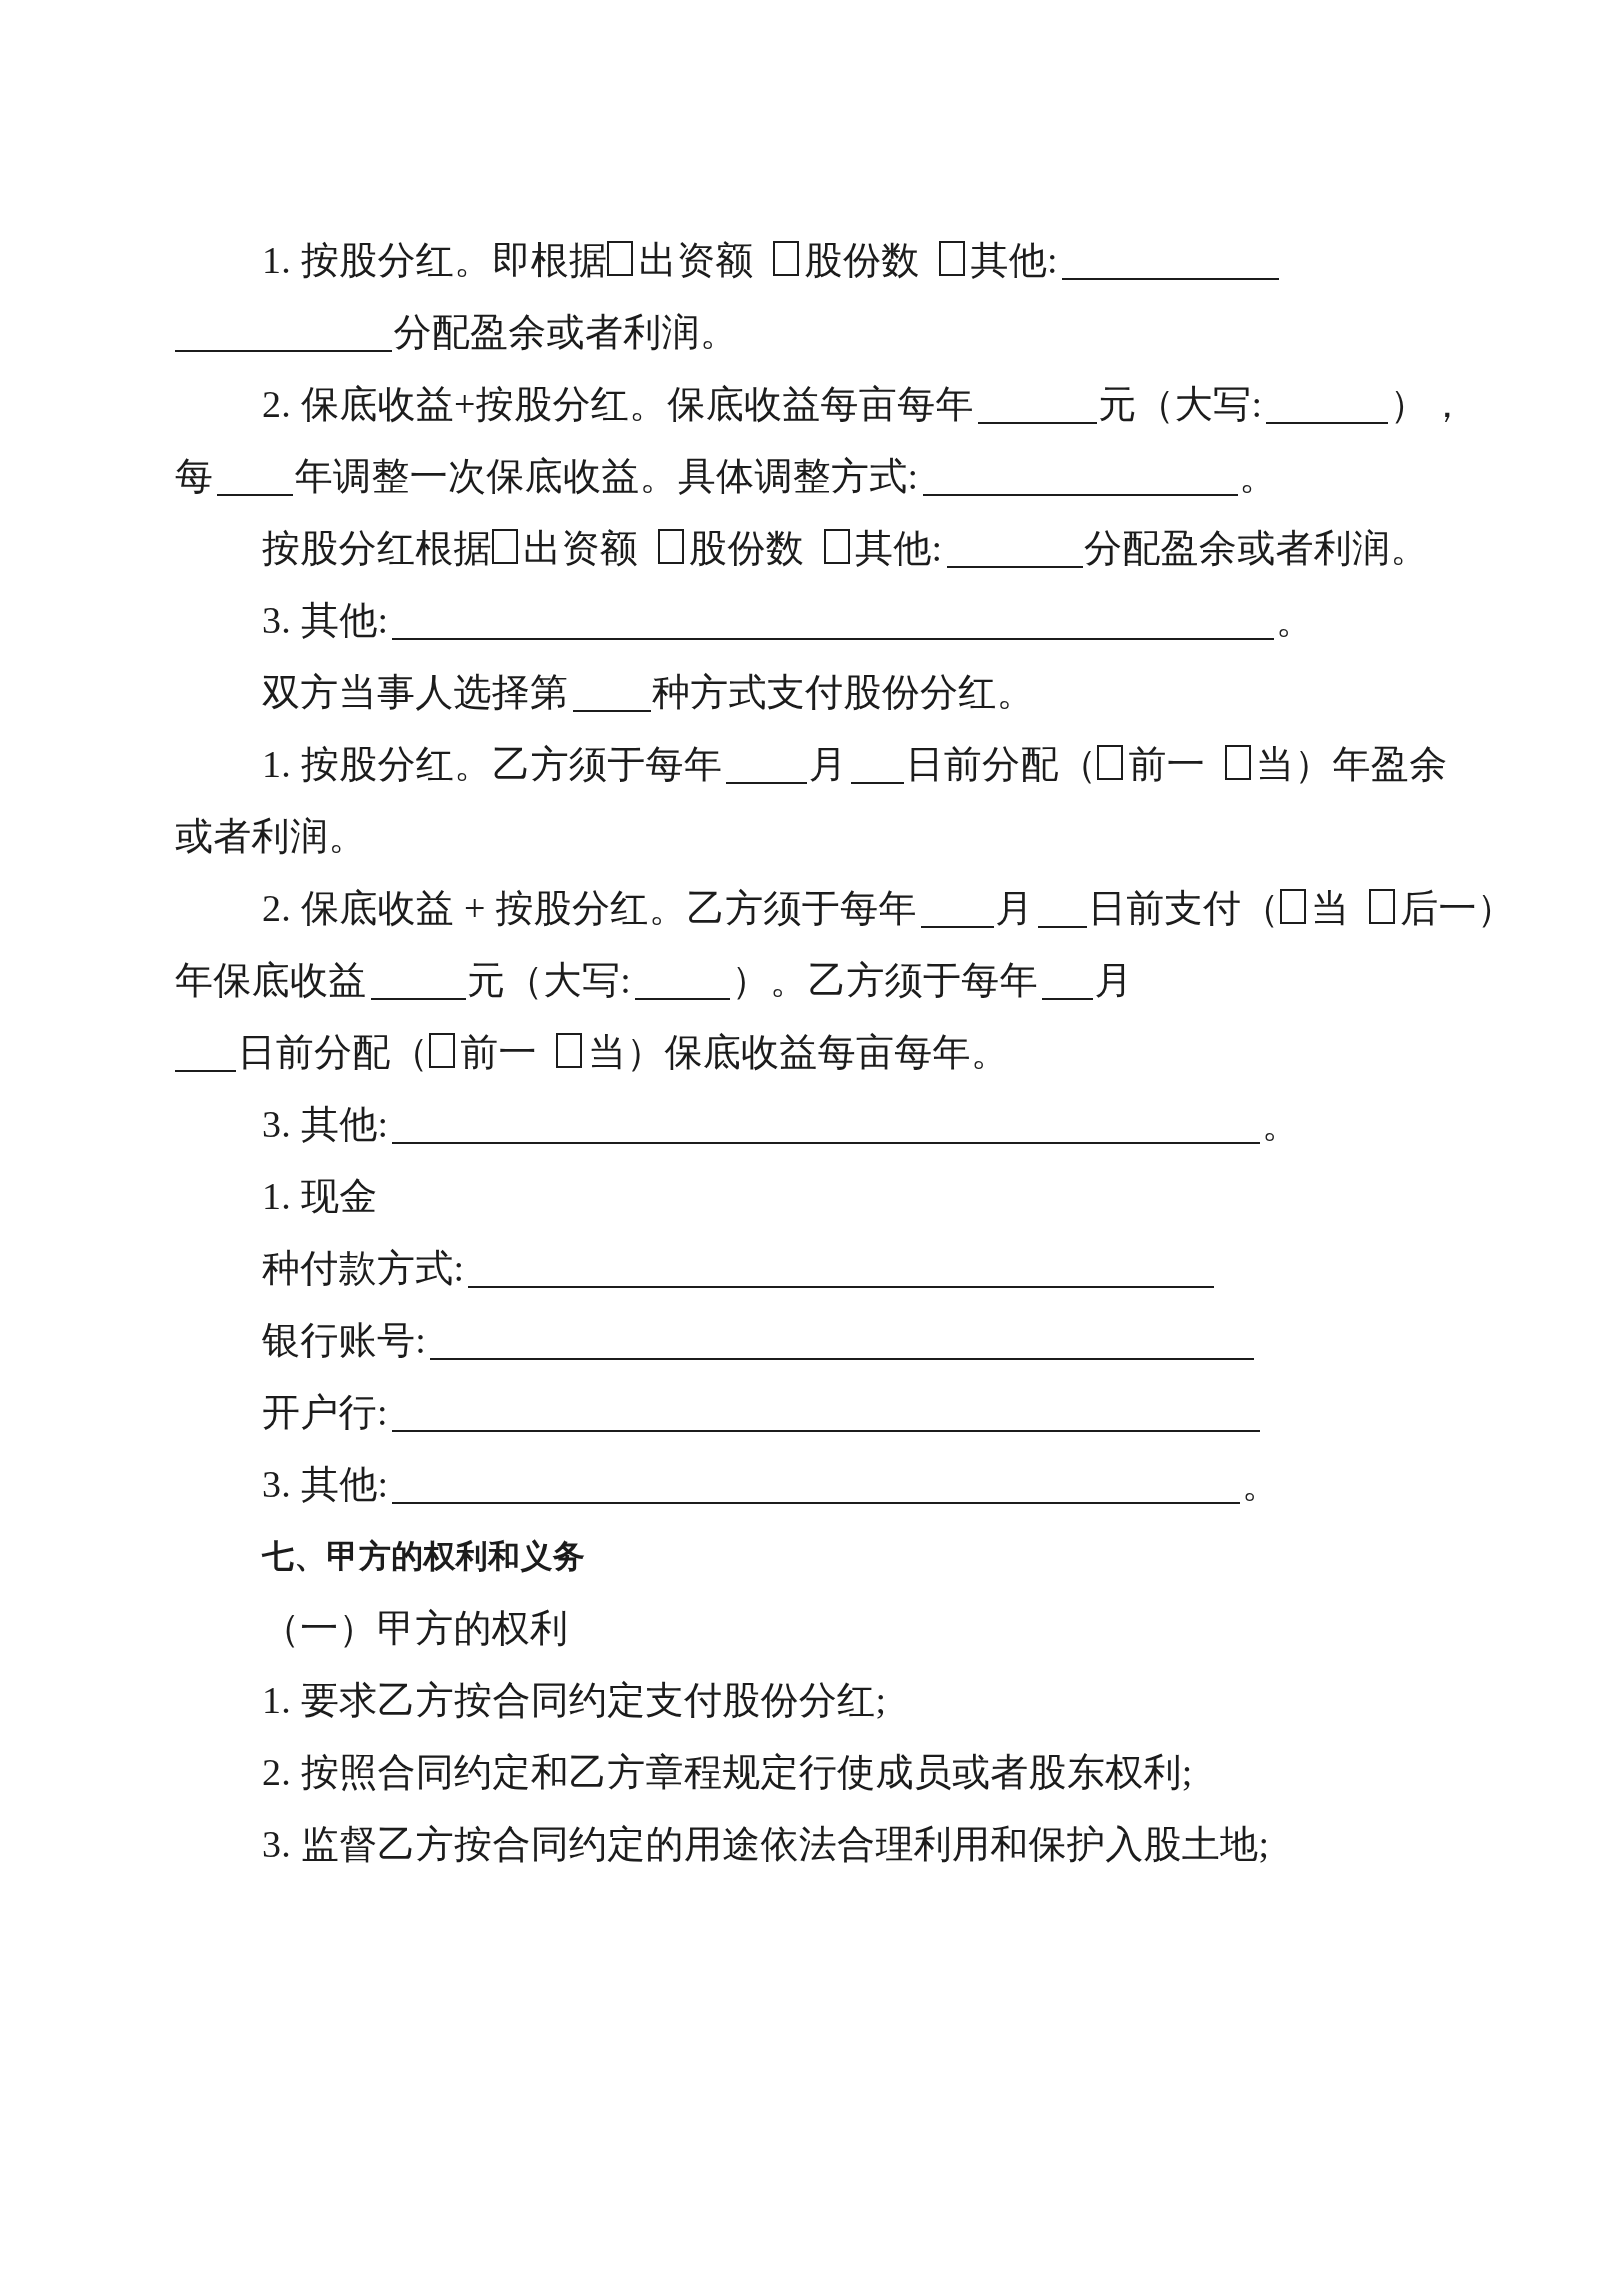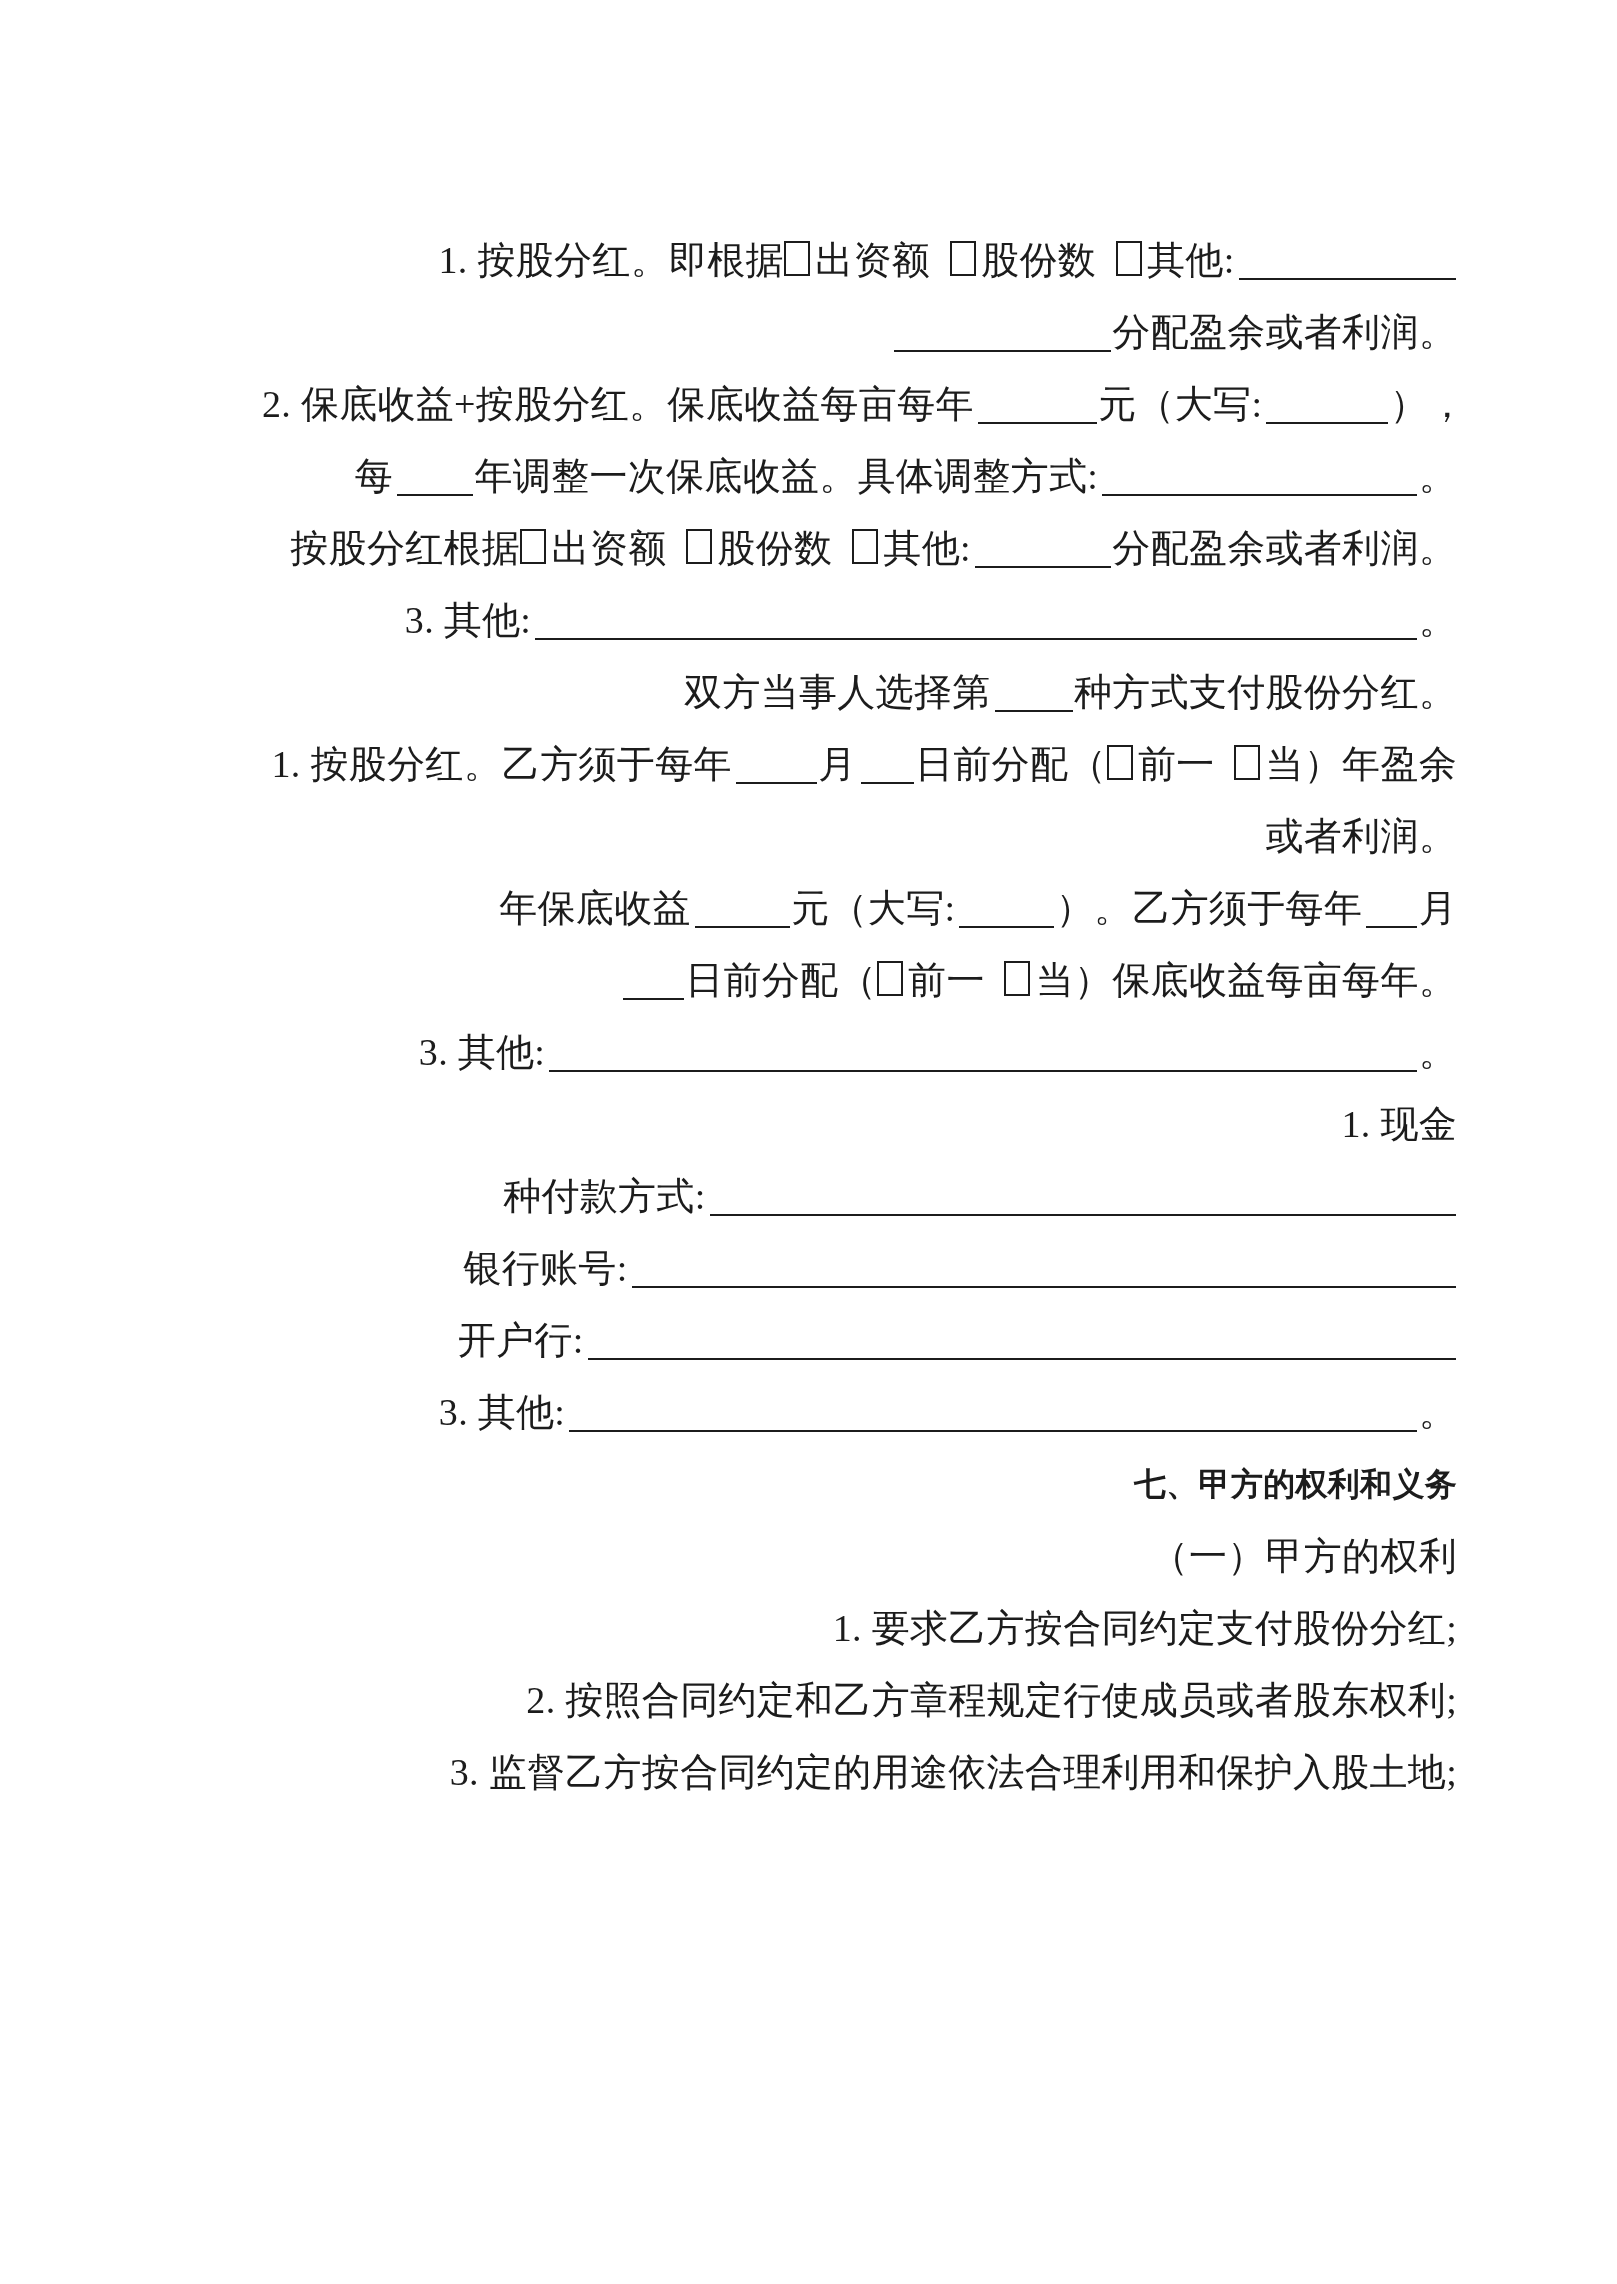--- a/index.html
+++ b/index.html
@@ -19,21 +19,20 @@
     top: 224px;
     width: 1282px;
     font-family: "Liberation Serif", "DejaVu Serif", serif;
     font-size: 38px;
     color: #1c1c1c;
   }
   .line {
     height: 72px;
     line-height: 72px;
     white-space: pre;
-    text-align: right;
   }
   .line.indent {
     padding-left: 87px;
   }
   .line.bold {
     font-weight: bold;
     font-family: "Liberation Sans", "DejaVu Sans", sans-serif;
     font-size: 32px;
     letter-spacing: 1.4px;
   }
@@ -67,20 +66,21 @@
 <div class="doc" style="color: rgb(28, 28, 28);">
     <div class="line indent"><span class="txt">1. 按股分红。即根据</span><span class="cb"></span><span class="txt">出资额  </span><span class="cb"></span><span class="txt">股份数  </span><span class="cb"></span><span class="txt">其他:</span><span class="blank" style="width: 217px;"></span></div>
     <div class="line"><span class="blank lead" style="width: 217px;"></span><span class="txt">分配盈余或者利润。</span></div>
     <div class="line indent"><span class="txt">2. 保底收益+按股分红。保底收益每亩每年</span><span class="blank" style="width: 119px;"></span><span class="txt">元（大写:</span><span class="blank" style="width: 122px;"></span><span class="txt">），</span></div>
     <div class="line"><span class="txt">每</span><span class="blank" style="width: 76px;"></span><span class="txt">年调整一次保底收益。具体调整方式:</span><span class="blank" style="width: 315px;"></span><span class="txt">。</span></div>
     <div class="line indent"><span class="txt">按股分红根据</span><span class="cb"></span><span class="txt">出资额  </span><span class="cb"></span><span class="txt">股份数  </span><span class="cb"></span><span class="txt">其他:</span><span class="blank" style="width: 136px;"></span><span class="txt">分配盈余或者利润。</span></div>
     <div class="line indent"><span class="txt">3. 其他:</span><span class="blank" style="width: 882px;"></span><span class="txt">。</span></div>
     <div class="line indent"><span class="txt">双方当事人选择第</span><span class="blank" style="width: 78px;"></span><span class="txt">种方式支付股份分红。</span></div>
     <div class="line indent"><span class="txt">1. 按股分红。乙方须于每年</span><span class="blank" style="width: 81px;"></span><span class="txt">月</span><span class="blank" style="width: 53px;"></span><span class="txt">日前分配（</span><span class="cb"></span><span class="txt">前一  </span><span class="cb"></span><span class="txt">当）年盈余</span></div>
     <div class="line"><span class="txt">或者利润。</span></div>
+    <div class="line indent"><span class="txt">2. 保底收益 + 按股分红。乙方须于每年</span><span class="blank" style="width: 73px;"></span><span class="txt">月</span><span class="blank" style="width: 49px;"></span><span class="txt">日前支付（</span><span class="cb"></span><span class="txt">当  </span><span class="cb"></span><span class="txt">后一）</span></div>
     <div class="line"><span class="txt">年保底收益</span><span class="blank" style="width: 95px;"></span><span class="txt">元（大写:</span><span class="blank" style="width: 95px;"></span><span class="txt">）。乙方须于每年</span><span class="blank" style="width: 51px;"></span><span class="txt">月</span></div>
     <div class="line"><span class="blank lead" style="width: 61px;"></span><span class="txt">日前分配（</span><span class="cb"></span><span class="txt">前一  </span><span class="cb"></span><span class="txt">当）保底收益每亩每年。</span></div>
     <div class="line indent"><span class="txt">3. 其他:</span><span class="blank" style="width: 868px;"></span><span class="txt">。</span></div>
     <div class="line indent"><span class="txt">1. 现金</span></div>
     <div class="line indent"><span class="txt">种付款方式:</span><span class="blank" style="width: 746px;"></span></div>
     <div class="line indent"><span class="txt">银行账号:</span><span class="blank" style="width: 824px;"></span></div>
     <div class="line indent"><span class="txt">开户行:</span><span class="blank" style="width: 868px;"></span></div>
     <div class="line indent"><span class="txt">3. 其他:</span><span class="blank" style="width: 848px;"></span><span class="txt">。</span></div>
     <div class="line indent bold"><span class="txt">七、甲方的权利和义务</span></div>
     <div class="line indent"><span class="txt">（一）甲方的权利</span></div>

